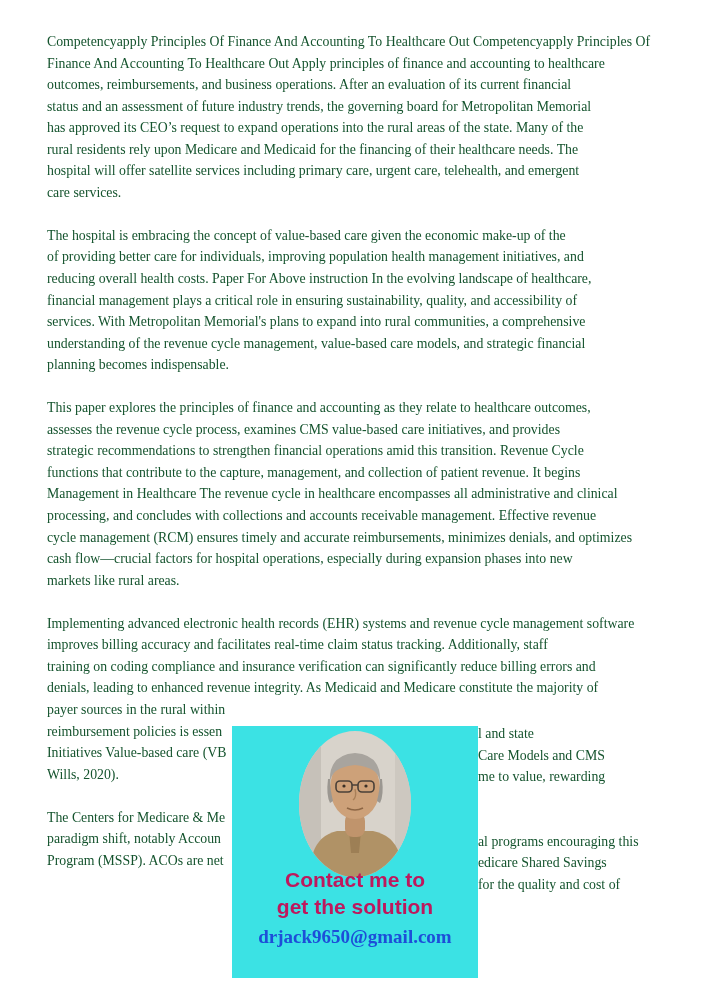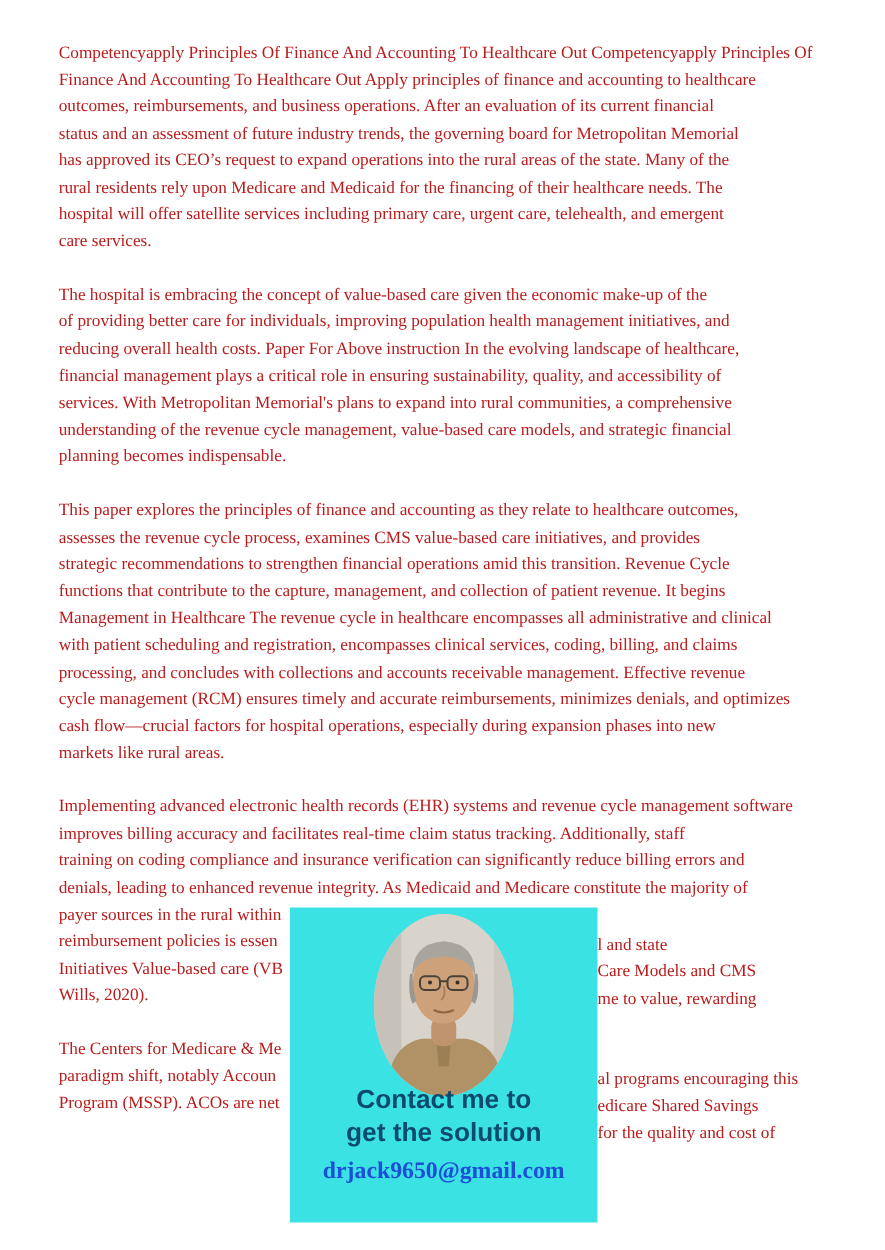--- a/index.html
+++ b/index.html
@@ -9,21 +9,21 @@
     font-family: "Liberation Serif", serif;
     position: relative;
     overflow: hidden;
   }
   .doc {
     position: absolute;
     left: 47px; top: 31px;
     width: 632px;
     font-size: 13.8px;
     line-height: 21.55px;
-    color: #b91c1c;
+    color: #14532d;
   }
   .paragraph { margin: 0 0 21.55px 0; }
   .line {
     position: relative;
     height: 21.55px;
     white-space: nowrap;
   }
   .frag-right {
     position: absolute;
     left: 431px; top: 0;
@@ -45,21 +45,21 @@
     overflow: hidden;
   }
   .card-heading {
     position: absolute;
     left: 0; top: 140px;
     width: 100%;
     font-family: "Liberation Sans", sans-serif;
     font-weight: 700;
     font-size: 21px;
     line-height: 27px;
-    color: #0c4a6e;
+    color: #be185d;
   }
   .card-email {
     position: absolute;
     left: 0; top: 200px;
     width: 100%;
     font-family: "Liberation Serif", serif;
     font-weight: 700;
     font-size: 19px;
     color: #1d4ed8;
   }
@@ -86,21 +86,20 @@
       <div class="line">services. With Metropolitan Memorial's plans to expand into rural communities, a comprehensive</div>
       <div class="line">understanding of the revenue cycle management, value-based care models, and strategic financial</div>
       <div class="line">planning becomes indispensable.</div>
     </div>
     <div class="paragraph">
       <div class="line">This paper explores the principles of finance and accounting as they relate to healthcare outcomes,</div>
       <div class="line">assesses the revenue cycle process, examines CMS value-based care initiatives, and provides</div>
       <div class="line">strategic recommendations to strengthen financial operations amid this transition. Revenue Cycle</div>
       <div class="line">functions that contribute to the capture, management, and collection of patient revenue. It begins</div>
       <div class="line">Management in Healthcare The revenue cycle in healthcare encompasses all administrative and clinical</div>
-      <div class="line">with patient scheduling and registration, encompasses clinical services, coding, billing, and claims</div>
       <div class="line">processing, and concludes with collections and accounts receivable management. Effective revenue</div>
       <div class="line">cycle management (RCM) ensures timely and accurate reimbursements, minimizes denials, and optimizes</div>
       <div class="line">cash flow—crucial factors for hospital operations, especially during expansion phases into new</div>
       <div class="line">markets like rural areas.</div>
     </div>
     <div class="paragraph">
       <div class="line">Implementing advanced electronic health records (EHR) systems and revenue cycle management software</div>
       <div class="line">improves billing accuracy and facilitates real-time claim status tracking. Additionally, staff</div>
       <div class="line">training on coding compliance and insurance verification can significantly reduce billing errors and</div>
       <div class="line">denials, leading to enhanced revenue integrity. As Medicaid and Medicare constitute the majority of</div>

